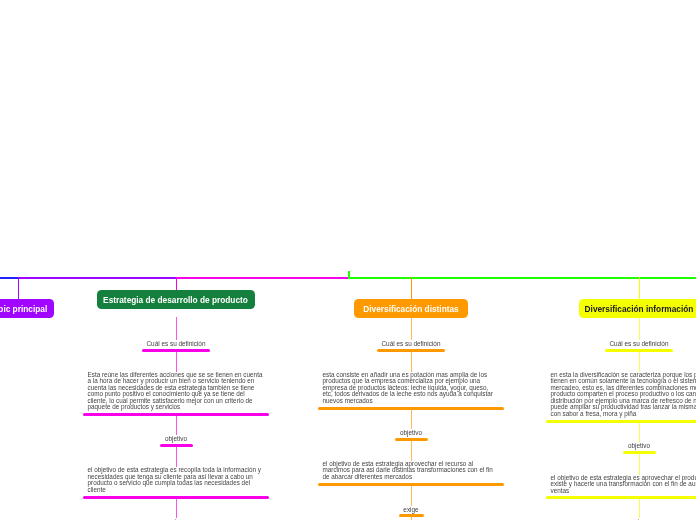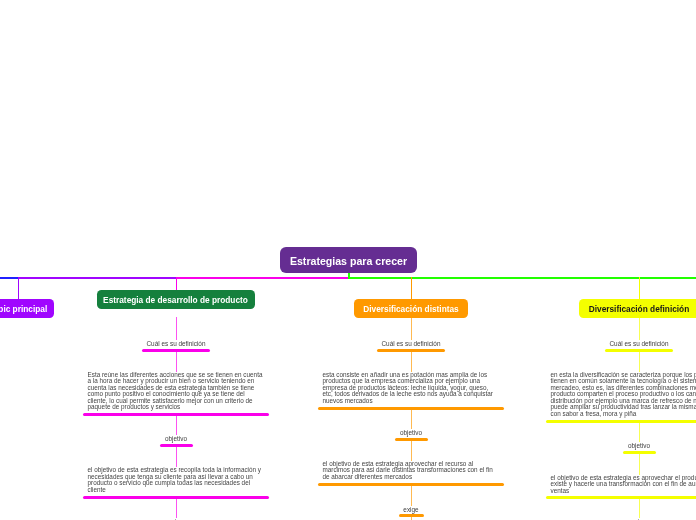--- a/index.html
+++ b/index.html
@@ -27,23 +27,20 @@
 <body>
 
 <div id="canvas">
 
   <div class="hline" style="left: 0px; top: 277px; width: 18px; background: rgb(32, 32, 255);"></div>
   <div class="hline" style="left: 17.5px; top: 277px; width: 158.5px; background: rgb(160, 5, 255);"></div>
   <div class="hline" style="left: 175.5px; top: 277px; width: 173px; background: rgb(250, 0, 234);"></div>
   <div class="hline" style="left: 347.5px; top: 277px; width: 348.5px; background: rgb(34, 255, 0);"></div>
   <div class="vline" style="left: 347.5px; top: 271px; width: 2px; height: 8px; background: rgb(34, 255, 0);"></div>
 
-  <div class="node root-node" style="left: 280px; top: 247.2px; width: 137px; height: 25.8px; background: rgb(101, 45, 146); color: rgb(255, 255, 255);">
-    <span>Estrategias para crecer</span>
-  </div>
 
   <div class="branch">
     <div class="vline" style="left: 17.5px; top: 277px; height: 22px; background: rgb(160, 5, 255);"></div>
     <div class="node branch-node" style="left: -18px; top: 299px; width: 72px; background: rgb(160, 5, 255); color: rgb(255, 255, 255);">
       <span>Topic principal</span>
     </div>
   </div>
 
   <div class="branch">
     <div class="vline" style="left: 175.5px; top: 277px; height: 22px; background: rgb(250, 0, 234);"></div>
@@ -86,21 +83,21 @@
     <div class="bar" style="left: 318px; top: 483px; width: 186px; background: rgb(255, 153, 0);"></div>
     <div class="vline" style="left: 410.5px; top: 486px; height: 19.5px; opacity: 0.68; background: rgb(255, 153, 0);"></div>
     <div class="seclabel" style="left:351px;top:505.5px;width:120px;">exige</div>
     <div class="bar" style="left: 398.5px; top: 514.3px; width: 25px; background: rgb(255, 153, 0);"></div>
     <div class="vline" style="left: 410.5px; top: 517.3px; height: 7.7px; opacity: 0.68; background: rgb(255, 153, 0);"></div>
   </div>
 
   <div class="branch">
     <div class="vline" style="left: 638.5px; top: 277px; height: 22px; background: rgb(244, 255, 0);"></div>
     <div class="node branch-node" style="left: 578.5px; top: 299px; width: 121px; background: rgb(244, 255, 0); color: rgb(26, 26, 26);">
-      <span>Diversificación definición</span>
+      <span>Diversificación información</span>
     </div>
     <div class="vline" style="left: 638.5px; top: 317px; height: 22.5px; opacity: 0.68; background: rgb(244, 255, 0);"></div>
     <div class="seclabel" style="left:579px;top:339.5px;width:120px;">Cuál es su definición</div>
     <div class="bar" style="left: 605px; top: 349px; width: 68px; background: rgb(244, 255, 0);"></div>
     <div class="vline" style="left: 638.5px; top: 352px; height: 19.5px; opacity: 0.68; background: rgb(244, 255, 0);"></div>
     <div class="para" style="left:550.5px;top:371.5px;width:177.0px;">en esta la diversificación se caracteriza porque los productos tienen en común solamente la tecnología o el sistema de mercadeo, esto es, las diferentes combinaciones mediante el producto comparten el proceso productivo o los canales de distribución por ejemplo una marca de refresco de naranja puede ampliar su productividad tras lanzar la misma bebida con sabor a fresa, mora y piña</div>
     <div class="bar" style="left: 546px; top: 420px; width: 186px; background: rgb(244, 255, 0);"></div>
     <div class="vline" style="left: 638.5px; top: 423px; height: 18.5px; opacity: 0.68; background: rgb(244, 255, 0);"></div>
     <div class="seclabel" style="left:579px;top:441.5px;width:120px;">objetivo</div>
     <div class="bar" style="left: 622.5px; top: 451px; width: 33px; background: rgb(244, 255, 0);"></div>

